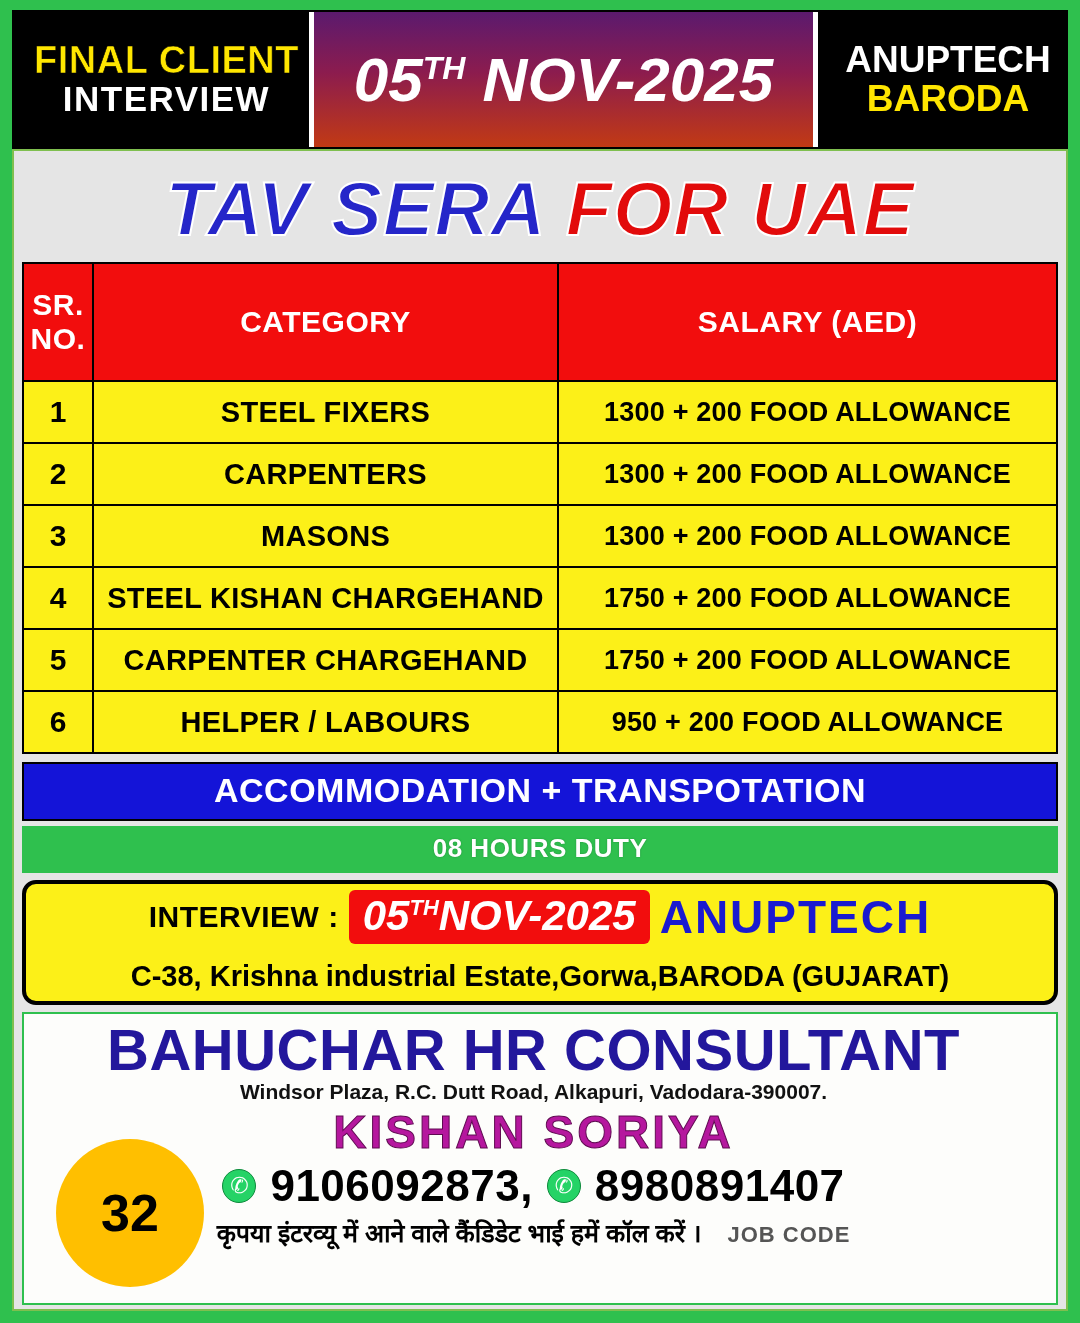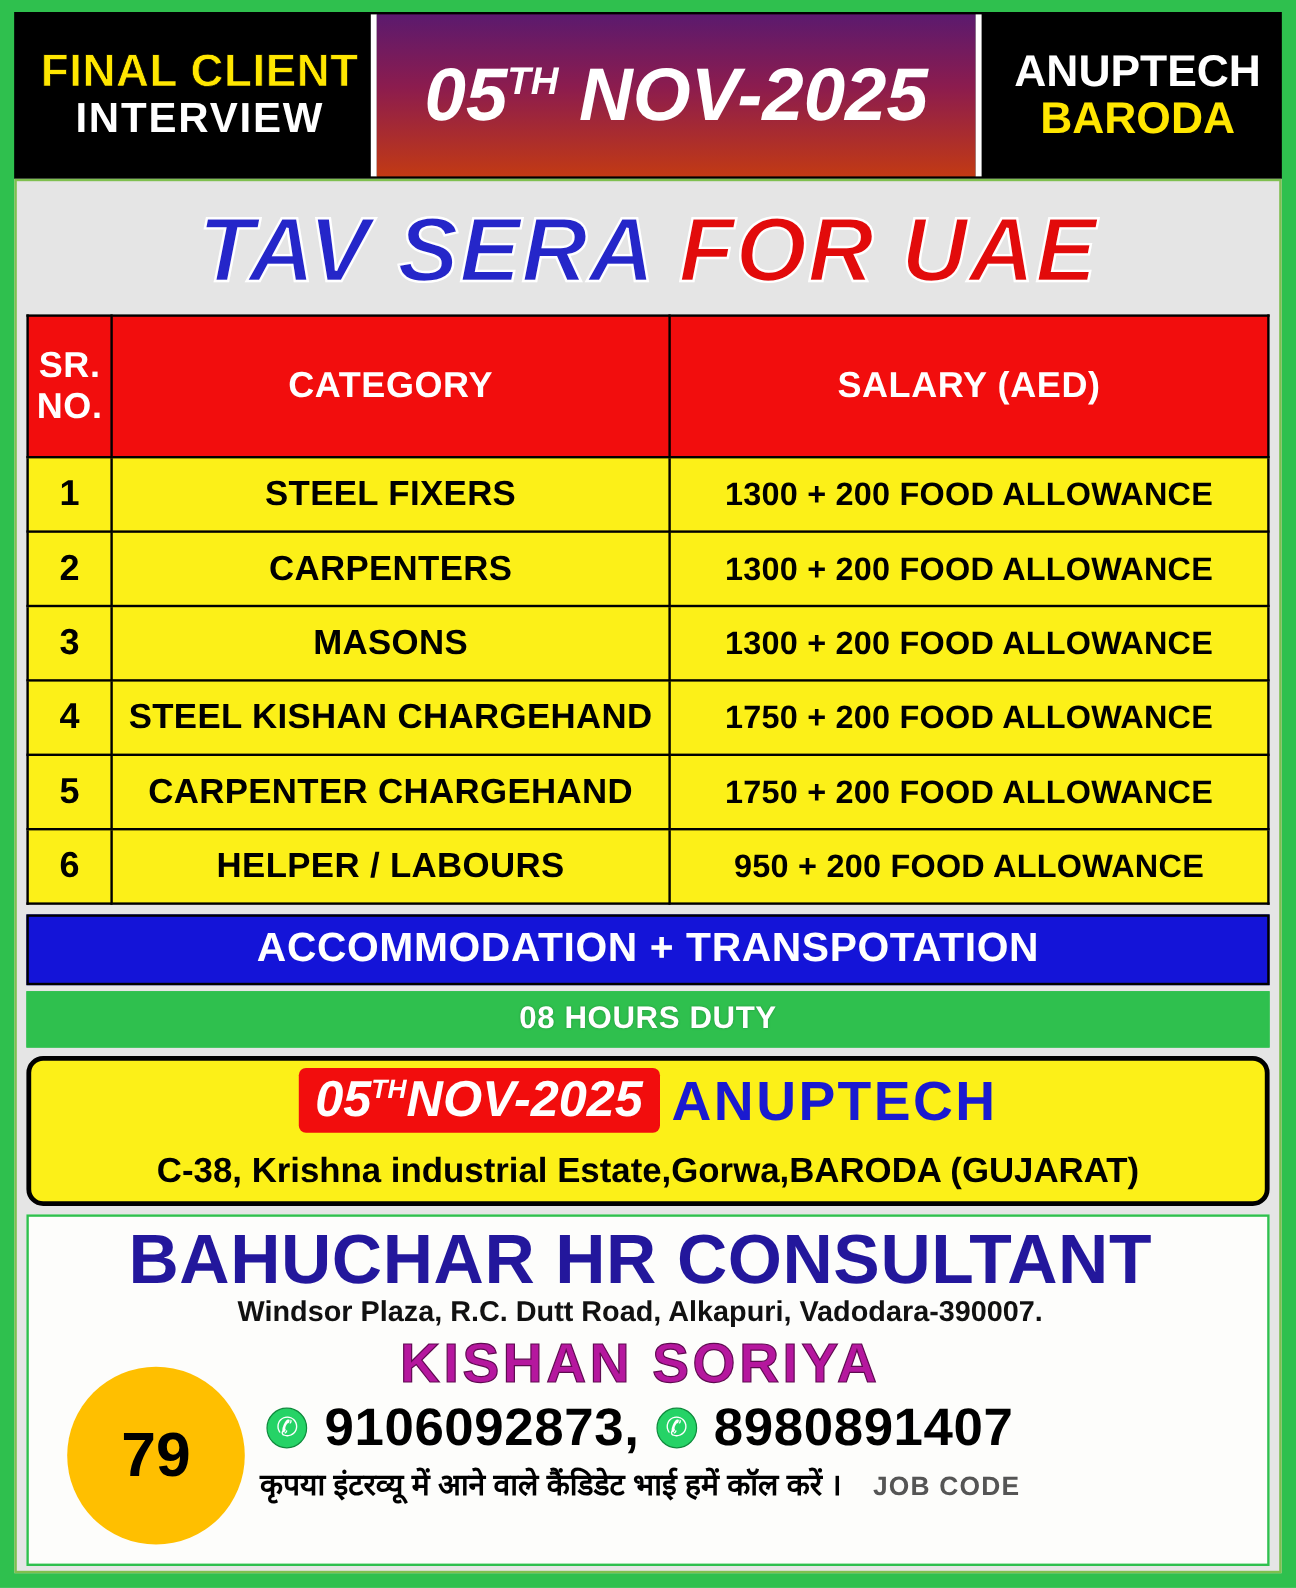--- a/index.html
+++ b/index.html
@@ -166,21 +166,21 @@
     flex: 1;
     position: relative;
     padding: 4px 19px 6px 6px;
     display: flex; flex-direction: column; align-items: center;
   }
   .f-brand {
     font-size: 58px; font-weight: bold; color: #23179c;
     letter-spacing: 0.5px; white-space: nowrap; line-height: 1.1;
   }
   .f-addr {
-    font-size: 24px; font-weight: bold; color: #111;
+    font-size: 21px; font-weight: bold; color: #111;
     white-space: nowrap; margin-top: -2px;
   }
   .f-person {
     font-size: 46px; font-weight: bold; color: #b5179e;
     letter-spacing: 3px; margin-top: 1px;
     -webkit-text-stroke: 1px #5e0a50;
   }
   .f-phones {
     display: flex; align-items: center; justify-content: center;
     gap: 14px; margin-top: 2px; white-space: nowrap;
@@ -279,37 +279,38 @@
           <td class="sal">950 + 200 FOOD ALLOWANCE</td>
         </tr>
       </tbody>
     </table>
 
     <div class="bar-blue">ACCOMMODATION + TRANSPOTATION</div>
     <div class="bar-green">08 HOURS DUTY</div>
 
     <div class="interview-box">
       <div class="iv-row1">
+        <span class="iv-label">INTERVIEW :</span>
         <span class="iv-date"><span>05</span><sup>TH</sup><span>NOV-2025</span></span>
         <span class="iv-company">ANUPTECH</span>
       </div>
       <div class="iv-addr">C-38, Krishna industrial Estate,Gorwa,BARODA (GUJARAT)</div>
     </div>
 
     <div class="footer">
       <div class="f-brand">BAHUCHAR HR CONSULTANT</div>
       <div class="f-addr">Windsor Plaza, R.C. Dutt Road, Alkapuri, Vadodara-390007.</div>
       <div class="f-person">KISHAN SORIYA</div>
       <div class="f-phones">
         <span class="wa">✆</span>
         <span class="phone-num">9106092873,</span>
         <span class="wa">✆</span>
         <span class="phone-num">8980891407</span>
       </div>
       <div class="f-note">
         <span class="note-hi">कृपया इंटरव्यू में आने वाले कैंडिडेट भाई हमें कॉल करें ।</span>
         <span class="note-jc">JOB CODE</span>
       </div>
-      <div class="jobcode-circle">79</div>
+      <div class="jobcode-circle">32</div>
     </div>
 
   </div>
 </div>
 
 </body></html>

